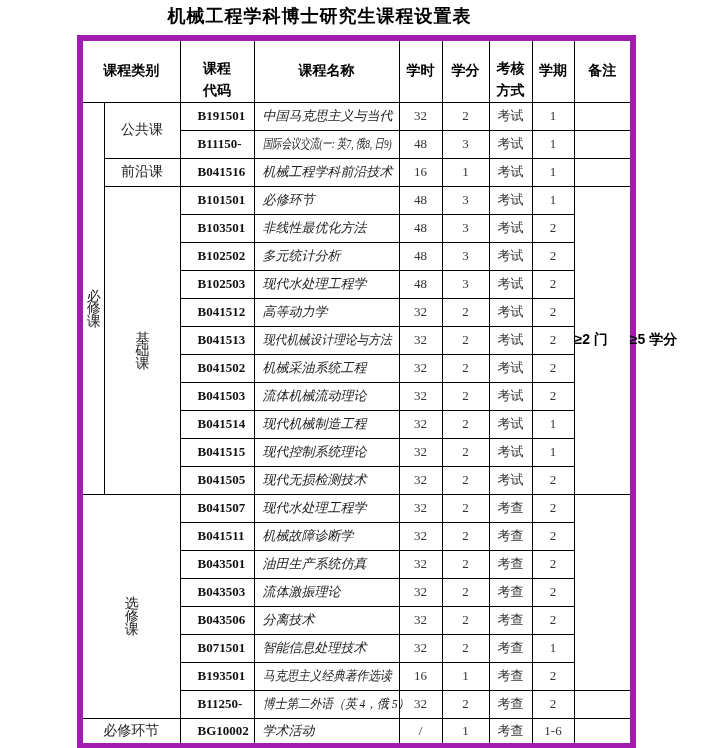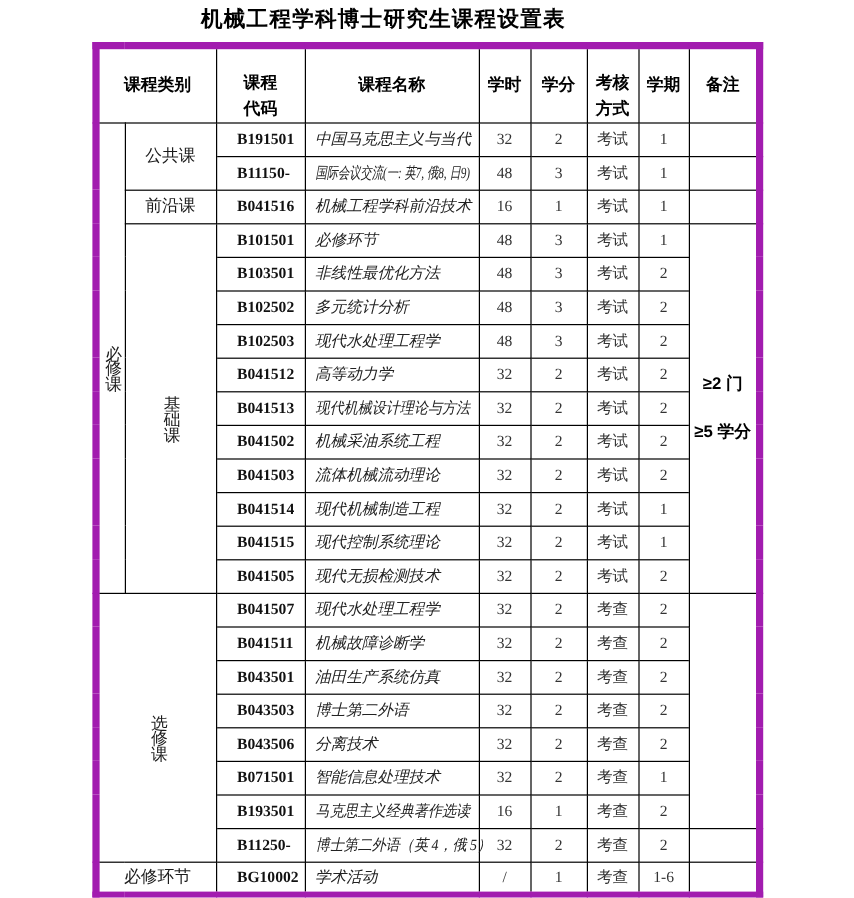--- a/index.html
+++ b/index.html
@@ -90,21 +90,21 @@
   }
   td.num {
     font-size: 13px;
     color: #333333;
   }
   .sq { display: inline-block; transform: scaleX(0.72); transform-origin: 0 50%; white-space: nowrap; }
   .sq90 { display: inline-block; transform: scaleX(0.90); transform-origin: 0 50%; white-space: nowrap; }
   td.remark { background: #ffffff; }
   .remark-stack {
     display: flex;
-    flex-direction: column;
+    flex-direction: row;
     align-items: center;
     gap: 22px;
     font-family: "Liberation Sans", sans-serif;
     font-weight: bold;
     font-size: 14px;
     color: #000000;
     white-space: nowrap;
   }
 </style>
 </head>
@@ -300,21 +300,21 @@
     <td class="code">B043501</td>
     <td class="name">油田生产系统仿真</td>
     <td class="num">32</td>
     <td class="num">2</td>
     <td class="num">考查</td>
     <td class="num">2</td>
   </tr>
 
   <tr>
     <td class="code">B043503</td>
-    <td class="name">博士第二外语</td>
+    <td class="name">流体激振理论</td>
     <td class="num">32</td>
     <td class="num">2</td>
     <td class="num">考查</td>
     <td class="num">2</td>
   </tr>
 
   <tr>
     <td class="code">B043506</td>
     <td class="name">分离技术</td>
     <td class="num">32</td>

